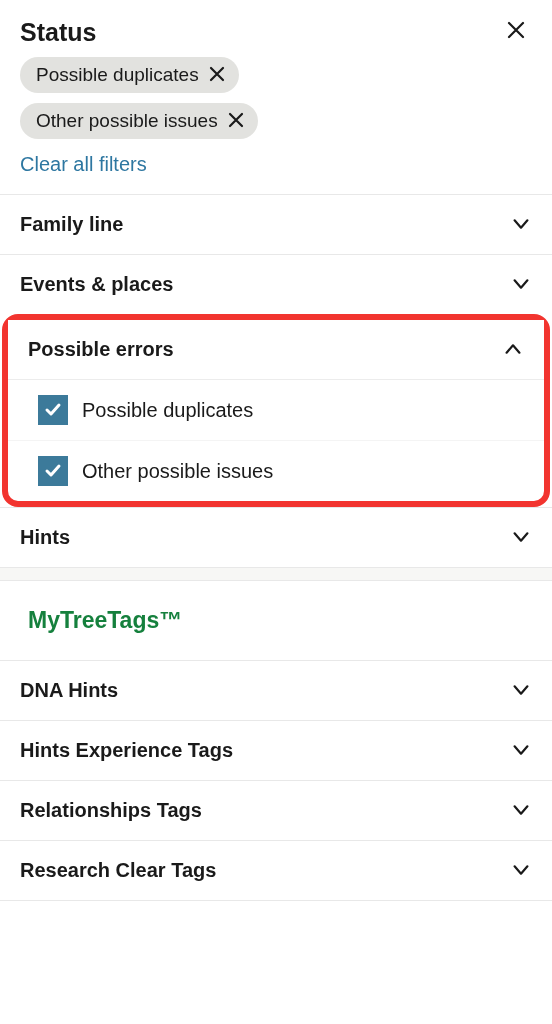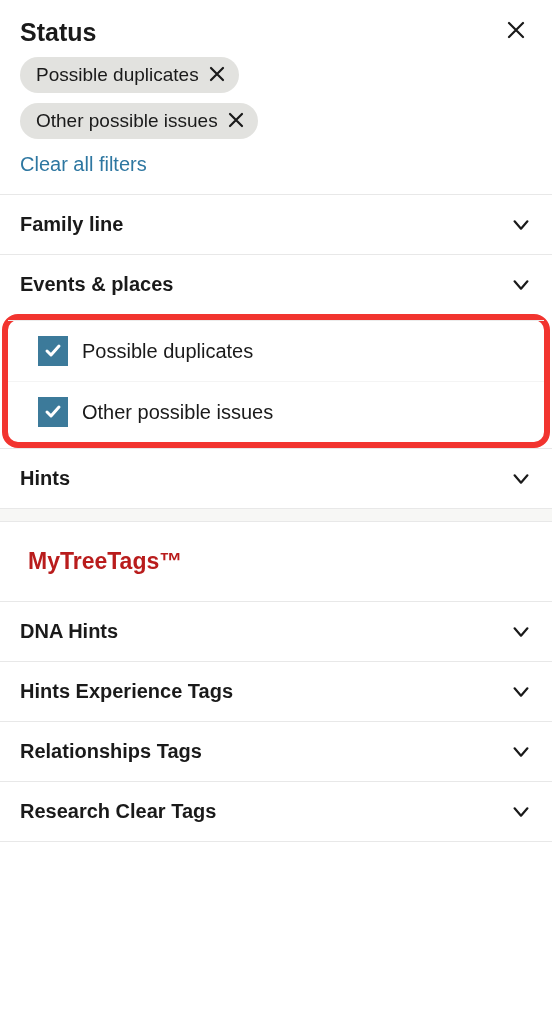--- a/index.html
+++ b/index.html
@@ -54,21 +54,21 @@
     .clear-link {
       display: block;
       color: #2e77a1;
       font-size: 20px;
       padding: 4px 22px 18px 20px;
       cursor: pointer;
     }
     .section-row {
       display: flex;
       justify-content: space-between;
-      align-items: flex-end;
+      align-items: flex-start;
       padding: 18px 20px;
       border-top: 1px solid #e8e8e8;
       cursor: pointer;
       background: #fff;
     }
     .section-label {
       font-size: 20px;
       font-weight: 700;
       color: #1a1a1a;
     }
@@ -119,21 +119,21 @@
     .gap-divider {
       height: 14px;
       background: #f7f7f5;
       border-top: 1px solid #e8e8e8;
       border-bottom: 1px solid #e8e8e8;
     }
     .tag-header {
       padding: 26px 20px 26px 28px;
       font-size: 23px;
       font-weight: 700;
-      color: #b91c1c;
+      color: #15803d;
     }
     .bottom-border {
       border-bottom: 1px solid #e8e8e8;
     }
   </style>
 </head>
 <body>
 
 <div class="panel-header">
   <div class="panel-title">Status</div>
@@ -174,20 +174,26 @@
 </div>
 
 <div class="section-row">
   <div class="section-label">Events &amp; places</div>
   <svg class="chevron" viewBox="0 0 24 24">
       <path d="M5 8 L12 16 L19 8" stroke="#1a1a1a" stroke-width="2.4" fill="none" stroke-linecap="round" stroke-linejoin="round"></path>
     </svg>
 </div>
 
 <div class="highlight-box">
+  <div class="section-row">
+    <div class="section-label">Possible errors</div>
+    <svg class="chevron" viewBox="0 0 24 24">
+        <path d="M5 16 L12 8 L19 16" stroke="#1a1a1a" stroke-width="2.4" fill="none" stroke-linecap="round" stroke-linejoin="round"></path>
+      </svg>
+  </div>
   <div class="check-list">
     <div class="check-item">
       <div class="checkbox">
         <svg viewBox="0 0 20 20">
             <path d="M4 10 L8 14 L16 5" stroke="#fff" stroke-width="3" fill="none" stroke-linecap="round" stroke-linejoin="round"></path>
           </svg>
       </div>
       <div class="check-label">Possible duplicates</div>
     </div>
     <div class="check-item">

